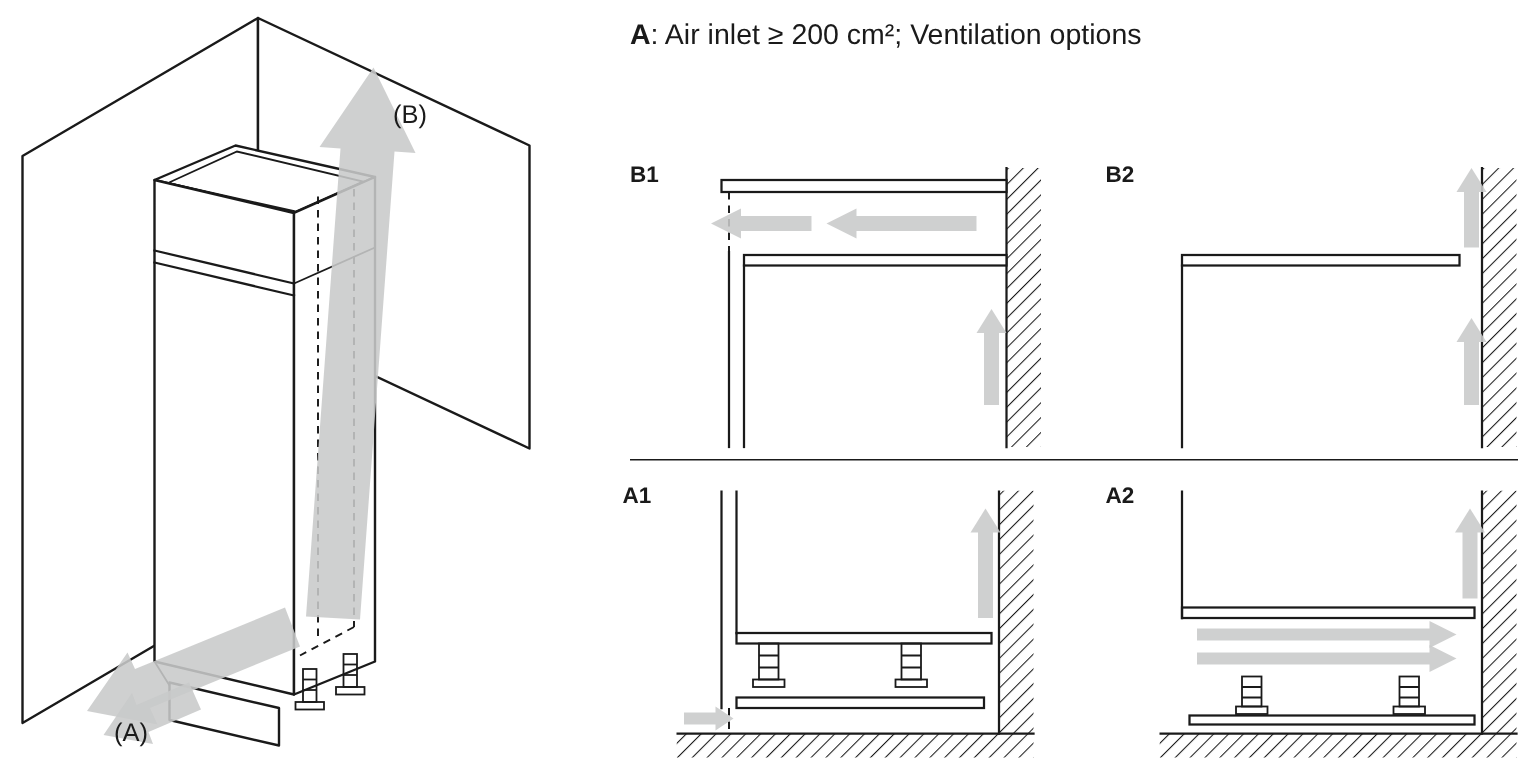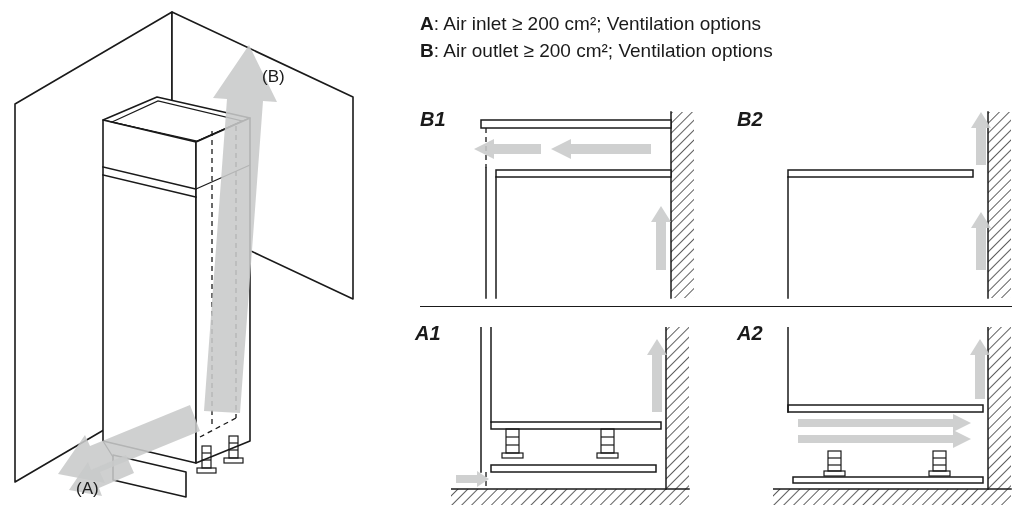--- a/index.html
+++ b/index.html
@@ -10,21 +10,21 @@
   
   .legend{position:absolute;left:420px;top:10px;width:600px;}
   .legend-line{font-size:19px;line-height:27px;white-space:nowrap;}
   .legend-line .lk{font-weight:bold;}
   
   .cell{position:absolute;width:292px;height:195px;}
   .cell-b1{left:420px;top:108px;}
   .cell-b2{left:737px;top:108px;}
   .cell-a1{left:415px;top:322px;height:185px;}
   .cell-a2{left:737px;top:322px;height:185px;}
-  .panel-label{position:absolute;left:0;top:0;font-size:20px;font-weight:bold;font-style:italic;}
+  .panel-label{position:absolute;left:0;top:0;font-size:15px;font-weight:bold;}
   .cell svg{position:absolute;left:36px;top:2px;}
   .cell-a1 svg,.cell-a2 svg{top:5px;}
   .divider{position:absolute;left:420px;top:306px;width:592px;height:0;border-top:1.5px solid #1a1a1a;}
   
   .iso{position:absolute;left:0;top:0;width:400px;height:512px;}
   
   .ln{stroke:#1a1a1a;stroke-width:1.5;fill:none;stroke-linecap:square;}
   .thin{stroke:#1a1a1a;stroke-width:1.2;fill:none;}
   .bar{fill:#ffffff;stroke:#1a1a1a;stroke-width:1.5;}
   .face{fill:#ffffff;stroke:#1a1a1a;stroke-width:1.6;stroke-linejoin:round;}
@@ -83,23 +83,20 @@
     <polygon class="arr" points="190,405 90,446 85,435 58,474 105,483 100,472 200,431"></polygon>
     <polygon class="arr" points="126,455 91,470 88,462 69,490 102,496 99,488 134,473"></polygon>
 
     <text class="iso-label" x="262" y="82">(B)</text>
     <text class="iso-label" x="76" y="494">(A)</text>
   </svg>
 
   <div class="legend">
     <div class="legend-line">
       <span class="lk">A</span><span>: Air inlet ≥ 200 cm²; Ventilation options</span>
-    </div>
-    <div class="legend-line">
-      <span class="lk">B</span><span>: Air outlet ≥ 200 cm²; Ventilation options</span>
     </div>
   </div>
 
   <div class="divider"></div>
 
   <div class="cell cell-b1">
     <div class="panel-label">B1</div>
     <svg width="250" height="190" viewBox="0 0 250 190">
       <rect x="215" y="2" width="23" height="186" fill="url(#hatch)"></rect>
       <line class="ln" x1="215" y1="2" x2="215" y2="188"></line>

